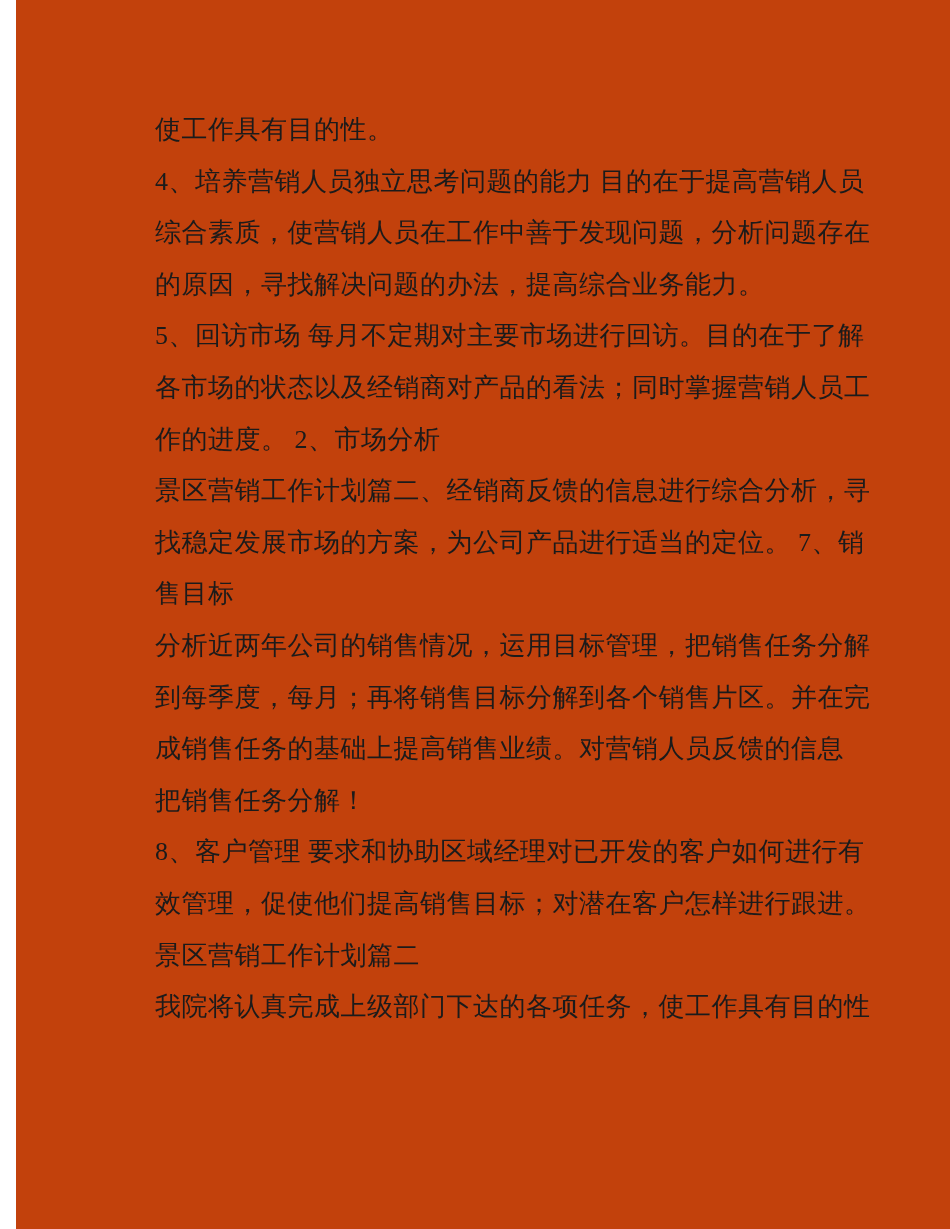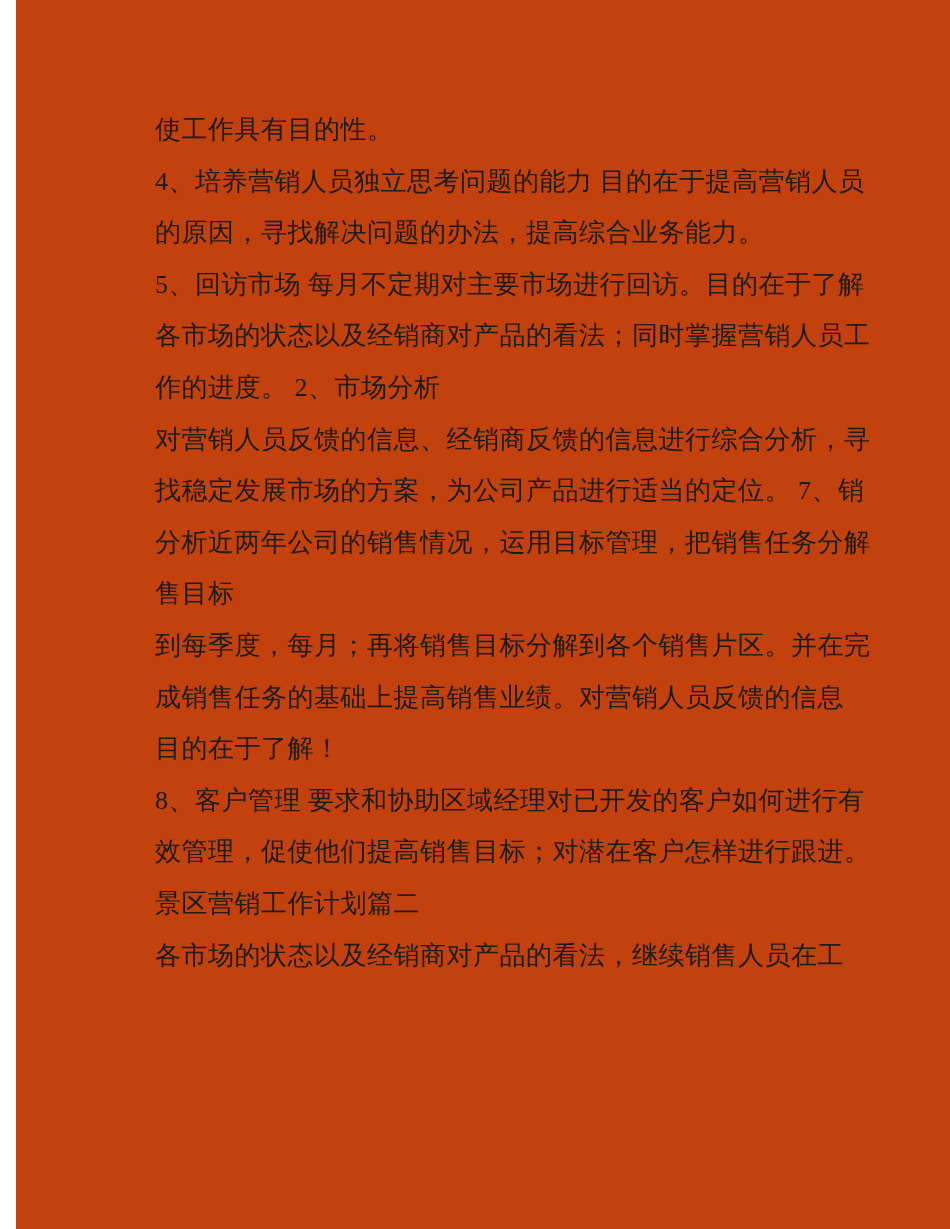--- a/index.html
+++ b/index.html
@@ -40,46 +40,47 @@
 </head>
 <body>
 
 <div class="doc-page">
   <div class="doc-text">
 
       <div class="doc-line">使工作具有目的性。</div>
 
       <div class="doc-line">4、培养营销人员独立思考问题的能力 目的在于提高营销人员</div>
 
+      <div class="doc-line">综合素质，使营销人员在工作中善于发现问题，分析问题存在</div>
 
       <div class="doc-line">的原因，寻找解决问题的办法，提高综合业务能力。</div>
 
       <div class="doc-line">5、回访市场 每月不定期对主要市场进行回访。目的在于了解</div>
 
       <div class="doc-line">各市场的状态以及经销商对产品的看法；同时掌握营销人员工</div>
 
       <div class="doc-line">作的进度。 2、市场分析</div>
 
-      <div class="doc-line">对营销人员反馈的信息、经销商反馈的信息进行综合分析，寻</div>
+      <div class="doc-line">景区营销工作计划篇二、经销商反馈的信息进行综合分析，寻</div>
 
       <div class="doc-line">找稳定发展市场的方案，为公司产品进行适当的定位。 7、销</div>
 
+      <div class="doc-line">售目标</div>
+
       <div class="doc-line">分析近两年公司的销售情况，运用目标管理，把销售任务分解</div>
-
-      <div class="doc-line">售目标</div>
 
       <div class="doc-line">到每季度，每月；再将销售目标分解到各个销售片区。并在完</div>
 
       <div class="doc-line">成销售任务的基础上提高销售业绩。对营销人员反馈的信息</div>
 
-      <div class="doc-line">目的在于了解！</div>
+      <div class="doc-line">把销售任务分解！</div>
 
       <div class="doc-line">8、客户管理 要求和协助区域经理对已开发的客户如何进行有</div>
 
       <div class="doc-line">效管理，促使他们提高销售目标；对潜在客户怎样进行跟进。</div>
 
       <div class="doc-line">景区营销工作计划篇二</div>
 
-      <div class="doc-line">各市场的状态以及经销商对产品的看法，继续销售人员在工</div>
+      <div class="doc-line">我院将认真完成上级部门下达的各项任务，使工作具有目的性</div>
 
 
     </div>
 </div>
 
 </body></html>

